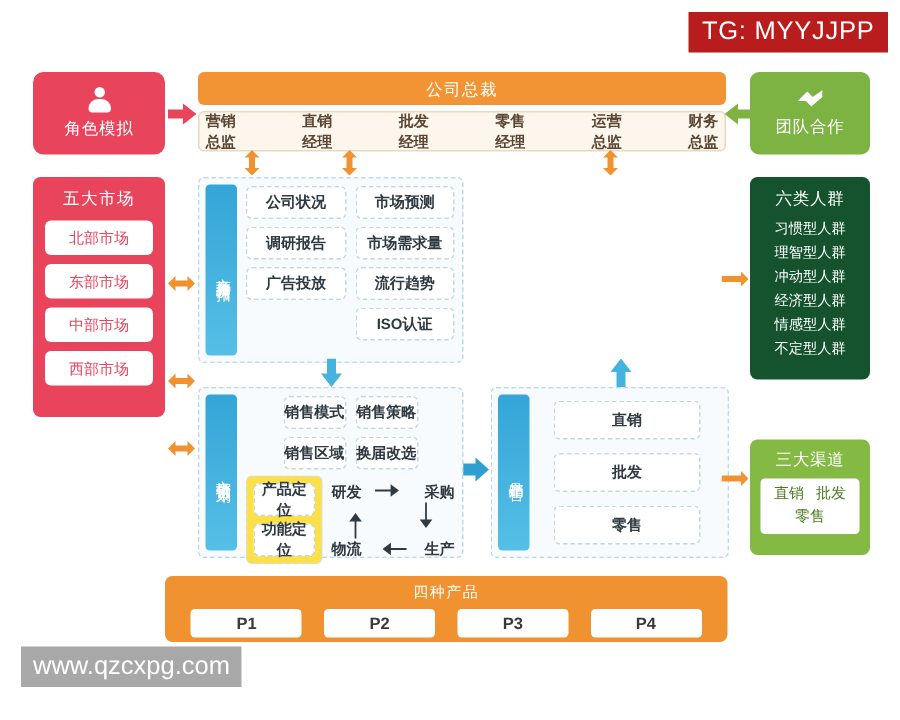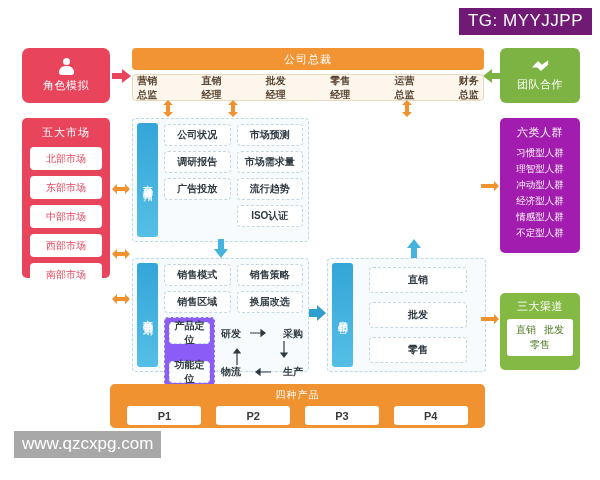--- a/index.html
+++ b/index.html
@@ -17,21 +17,21 @@
   .canvas {
     position: absolute;
     left: 0; top: 0;
     width: 600px; height: 480px;
   }
 
   
   .wm-tg {
     position: absolute;
     right: 8px; top: 8px;
-    background: #701a75;
+    background: #b91c1c;
     color: #ffffff;
     font-size: 17px;
     letter-spacing: 0.5px;
     padding: 3px 9px 4px 9px;
     line-height: 1.15;
     font-family: "Liberation Sans", sans-serif;
   }
   .wm-site {
     position: absolute;
     left: 14px; bottom: 22px;
@@ -159,21 +159,21 @@
     background: #ffffff;
     border-radius: 4px;
     color: #e8445c;
     font-size: 10px;
   }
 
   
   .crowd {
     left: 500px; top: 118px;
     width: 80px; height: 135px;
-    background: #a21caf;
+    background: #14532d;
     border-radius: 5px;
     padding-top: 7px;
     box-sizing: border-box;
   }
   .crowd .head {
     color: #ffffff;
     font-size: 11px;
     text-align: center;
     letter-spacing: 0.5px;
     margin-bottom: 5px;
@@ -267,22 +267,22 @@
   .q-plan { left: 132px; top: 258px; width: 175px; height: 112px; }
   
   .q-sales { left: 327px; top: 258px; width: 157px; height: 112px; }
 
   .q-plan .grp {
     border: 1px dashed #cfe0ea;
     border-radius: 4px;
     padding: 4px;
     display: flex;
     flex-direction: column;
-    gap: 17px;
-    background: #8b5cf6;
+    gap: 5px;
+    background: #fde047;
   }
 
   
   .cycle {
     position: relative;
     width: 82px; height: 52px;
     font-size: 10px;
     color: #2f3a42;
     font-weight: bold;
   }
@@ -376,21 +376,20 @@
   <svg class="arw" style="left:400px; top:100px;" width="14" height="17">
     <path d="M7,0 L12,5 L9,5 L9,12 L12,12 L7,17 L2,12 L5,12 L5,5 L2,5 Z" fill="#f0922f"></path>
   </svg>
 
   <div class="markets abs">
     <div class="head">五大市场</div>
     <div class="chip ctr">北部市场</div>
     <div class="chip ctr">东部市场</div>
     <div class="chip ctr">中部市场</div>
     <div class="chip ctr">西部市场</div>
-    <div class="chip ctr">南部市场</div>
   </div>
 
   <svg class="arw" style="left:112px; top:183px;" width="18" height="12">
     <path d="M0,6 L5,1 L5,4 L13,4 L13,1 L18,6 L13,11 L13,8 L5,8 L5,11 Z" fill="#f0922f"></path>
   </svg>
   <svg class="arw" style="left:112px; top:248px;" width="18" height="12">
     <path d="M0,6 L5,1 L5,4 L13,4 L13,1 L18,6 L13,11 L13,8 L5,8 L5,11 Z" fill="#f0922f"></path>
   </svg>
   <svg class="arw" style="left:112px; top:293px;" width="18" height="12">
     <path d="M0,6 L5,1 L5,4 L13,4 L13,1 L18,6 L13,11 L13,8 L5,8 L5,11 Z" fill="#f0922f"></path>
@@ -420,21 +419,21 @@
   <svg class="arw" style="left:406px; top:239px;" width="16" height="19">
     <path d="M5,19 L11,19 L11,9 L15,9 L8,0 L1,9 L5,9 Z" fill="#45b3dd"></path>
   </svg>
 
   <svg class="arw" style="left:308px; top:305px;" width="18" height="16">
     <path d="M0,4 L9,4 L9,0 L18,8 L9,16 L9,12 L0,12 Z" fill="#2f9fd0"></path>
   </svg>
 
   <div class="quad q-plan">
     <div class="vtab">市场营销策划</div>
-    <div class="body" style="flex-direction:column; gap:4px;">
+    <div class="body" style="flex-direction:column; gap:4px;align-items:center;">
       <div style="display:flex; gap:6px;">
         <div class="col">
           <div class="cell ctr">销售模式</div>
           <div class="cell ctr">销售区域</div>
         </div>
         <div class="col">
           <div class="cell ctr">销售策略</div>
           <div class="cell ctr">换届改选</div>
         </div>
       </div>

